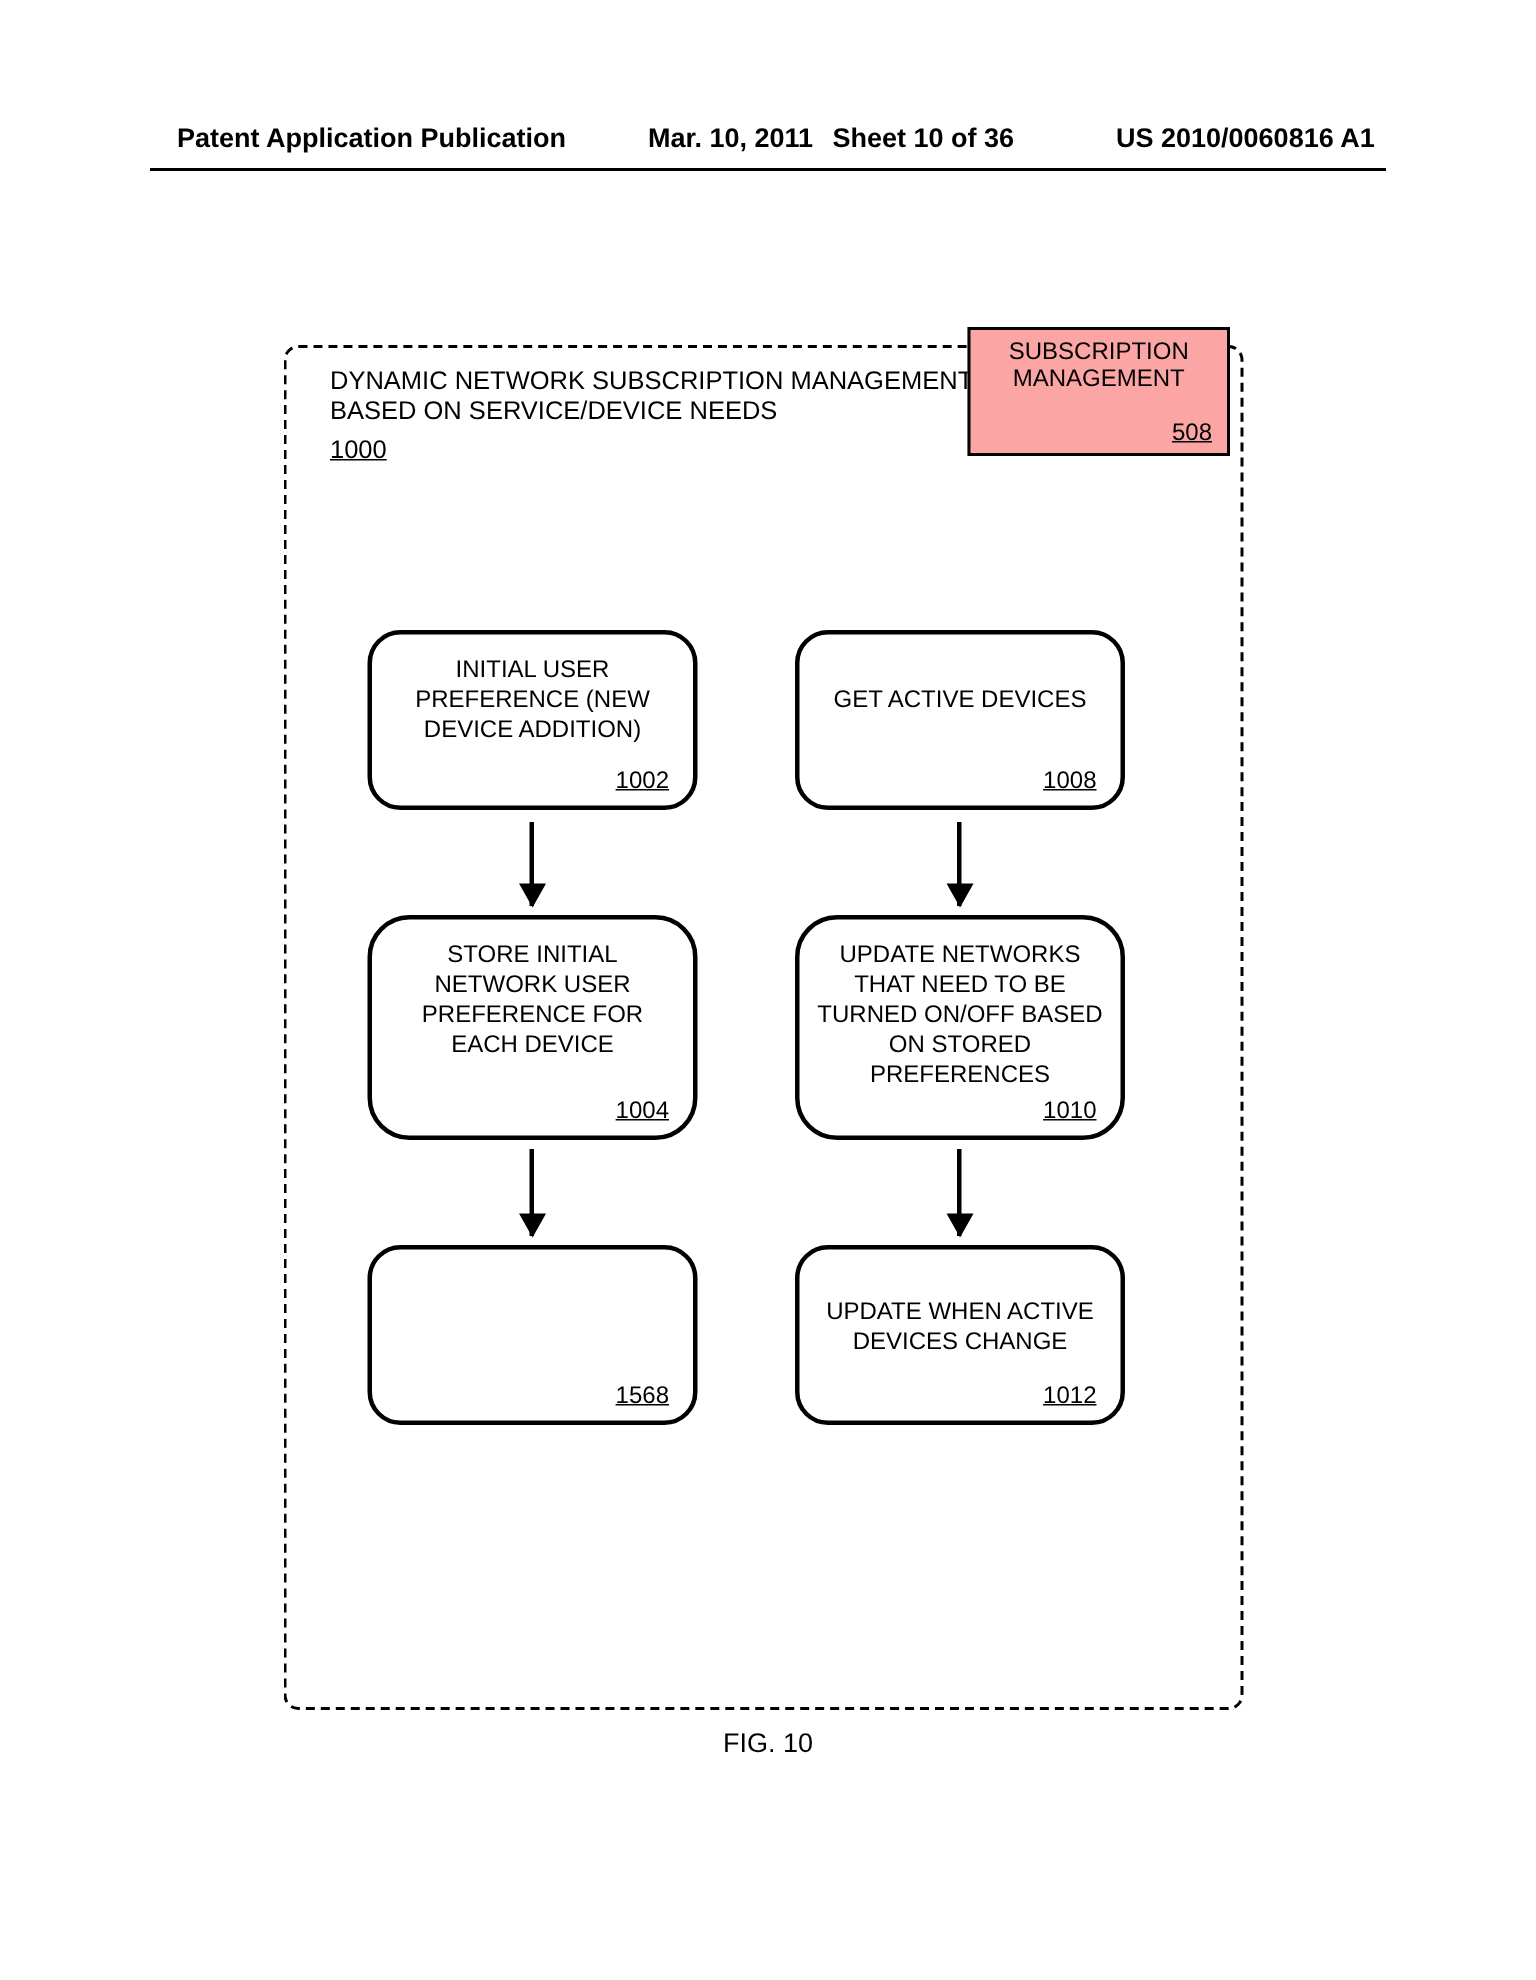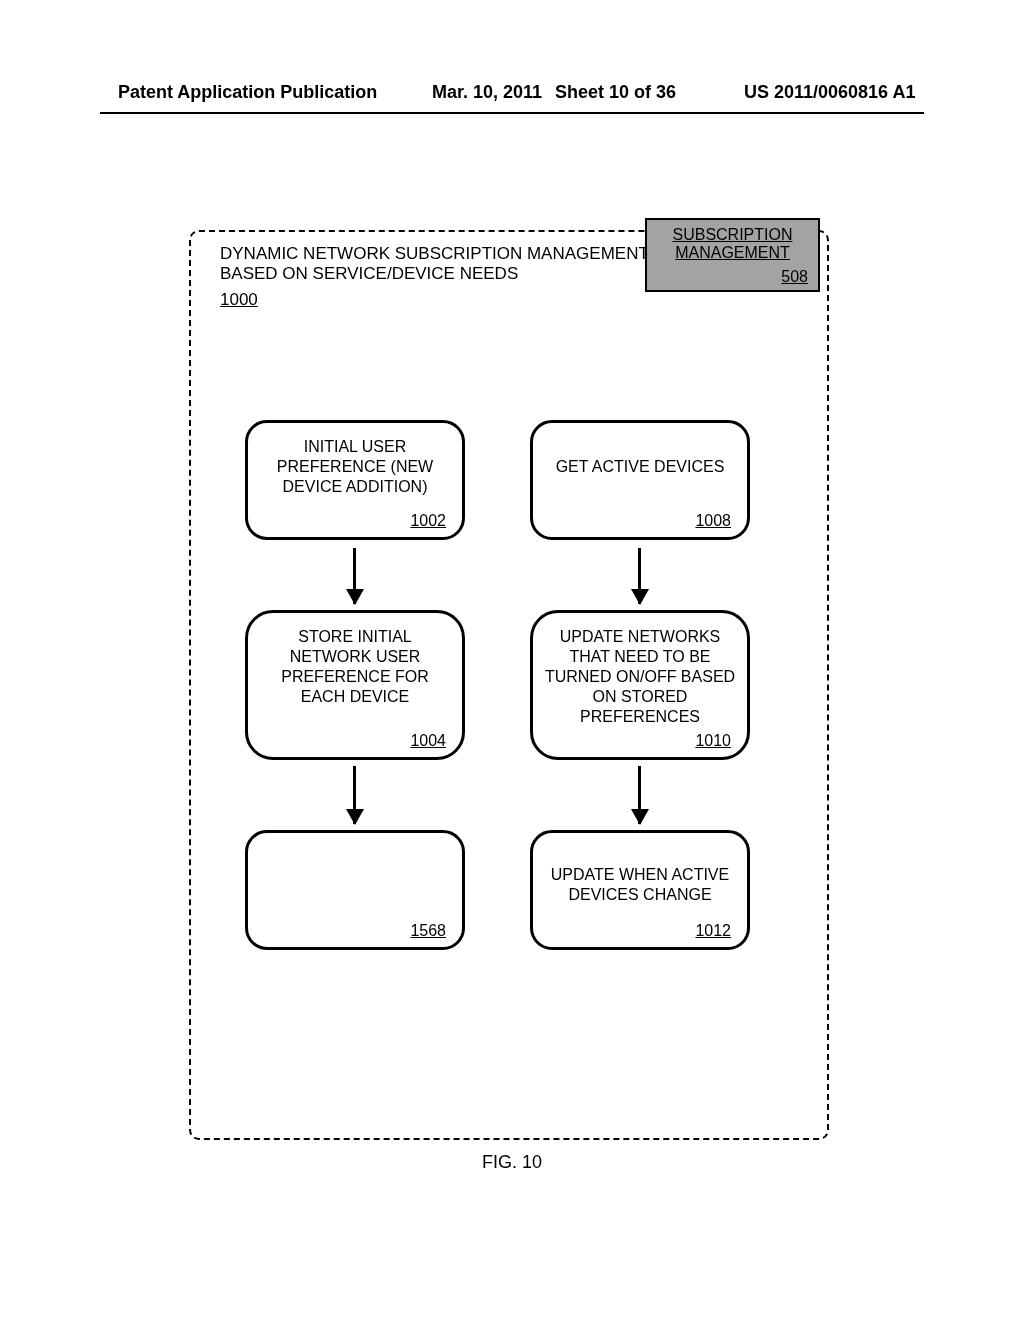--- a/index.html
+++ b/index.html
@@ -50,27 +50,26 @@
     text-align: left;
     font-size: 17px;
     padding-top: 6px;
     background: #fff;
   }
   .title-box .ref { text-decoration: underline; display: block; margin-top: 6px; }
 
   .sub-box {
     position: absolute;
     left: 645px; top: 218px;
-    width: 175px; height: 74px;
+    width: 175px; height: 86px;
     border: 2px solid #000;
-    background: #a3a3a3;
+    background: #fca5a5;
     text-align: center;
     font-size: 16px;
     padding-top: 6px;
-    text-decoration: underline;
   }
   .sub-box .ref { text-decoration: underline; position: absolute; right: 10px; bottom: 4px; }
 
   .flow-box {
     position: absolute;
     width: 220px;
     min-height: 120px;
     border: 3px solid #000;
     border-radius: 22px;
     background: #fff;
@@ -124,21 +123,21 @@
 </style>
 </head>
 <body>
 
 <div class="page">
 
   <div class="header">
     <span class="pub-type">Patent Application Publication</span>
     <span class="date">Mar. 10, 2011</span>
     <span class="sheet">Sheet 10 of 36</span>
-    <span class="pubno">US 2011/0060816 A1</span>
+    <span class="pubno">US 2010/0060816 A1</span>
   </div>
   <div class="header-rule"></div>
 
   <div class="dashed-outer"></div>
 
   <div class="title-box">
     <span>DYNAMIC NETWORK SUBSCRIPTION MANAGEMENT BASED ON SERVICE/DEVICE NEEDS</span>
     <span class="ref">1000</span>
   </div>
 

